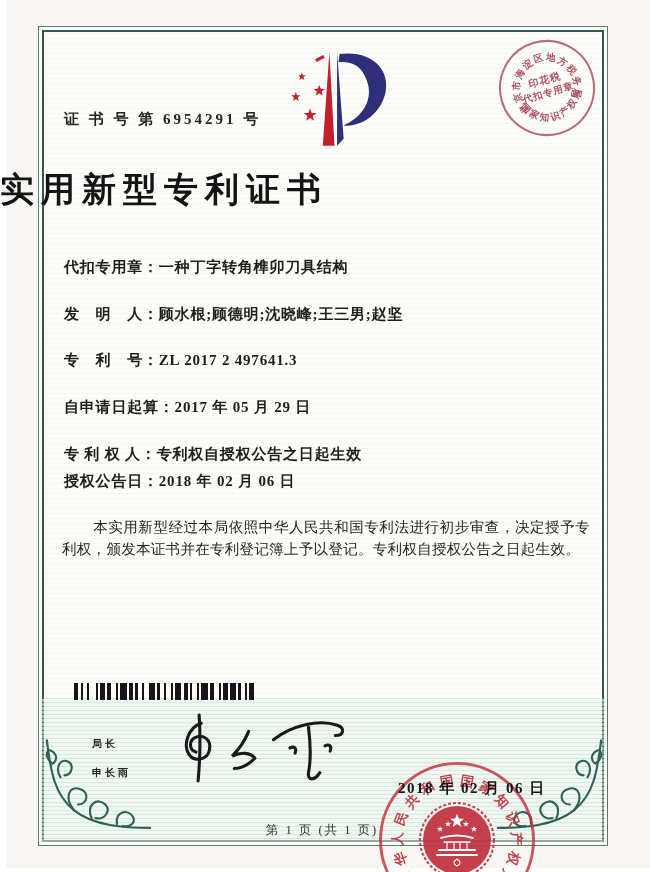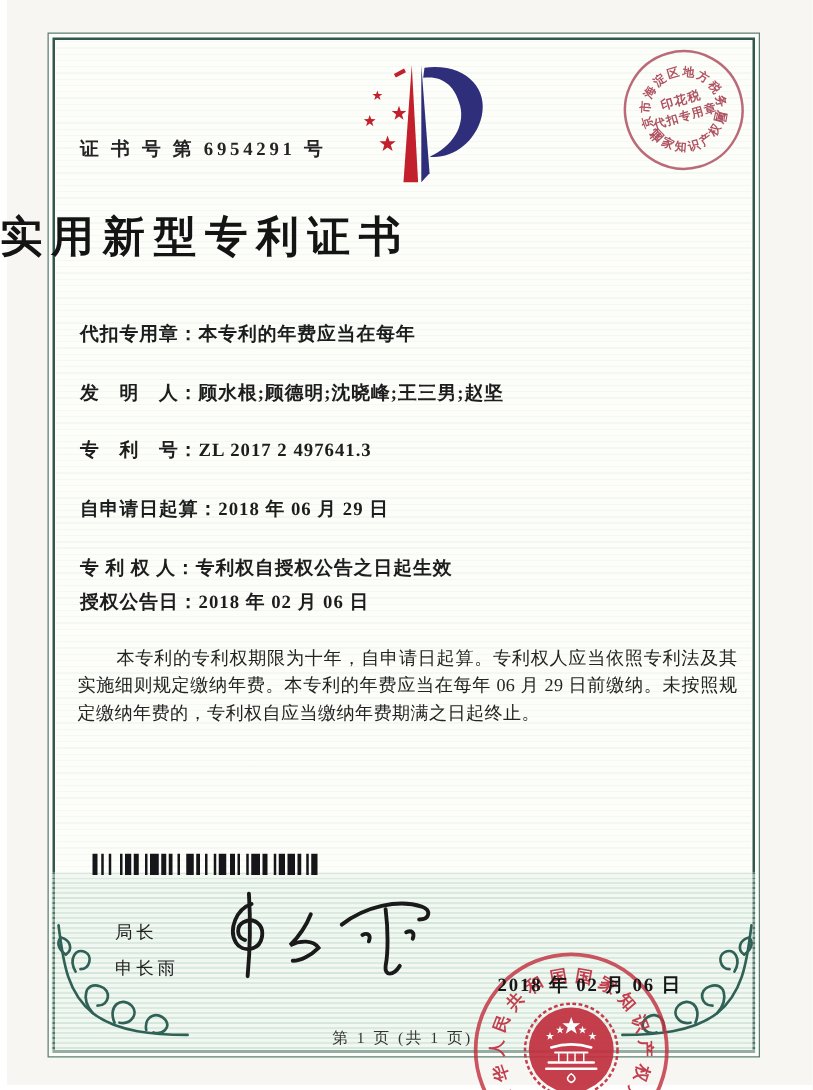--- a/index.html
+++ b/index.html
@@ -46,21 +46,21 @@
   }
   .f0{top:258px}.f1{top:305px}.f2{top:351px}.f3{top:398px}.f4{top:445px}.f5{top:472px}
   .paras{
     position:absolute;left:62px;top:517px;width:528px;
     font-size:14.5px;line-height:21.8px;text-align:justify;color:#232323;font-weight:500;
   }
   .paras p{margin:0;text-indent:2.15em;letter-spacing:0.3px;}
   .barcode{
     position:absolute;left:74px;top:683px;height:17px;font-size:0;white-space:nowrap;
   }
-  .director{position:absolute;left:92px;font-size:14px;font-weight:400;letter-spacing:3px;color:#222;}
+  .director{position:absolute;left:92px;font-size:10px;font-weight:700;letter-spacing:3px;color:#222;}
   .d1{top:737px}.d2{top:766px}
   .signature{position:absolute;left:162px;top:708px;width:196px;height:84px;}
   .seal{
     position:absolute;left:379px;top:666px;width:150px;height:150px;border-radius:50%;
     border:3.5px solid rgba(194,49,64,0.88);color:#bf3242;opacity:.93;
   }
   .seal span{font-weight:700;}
   .seal-emblem{position:absolute;left:50%;top:50%;transform:translate(-50%,-50%);}
   .seal-date{
     position:absolute;left:398px;top:779px;font-size:15px;font-weight:600;letter-spacing:1.5px;color:#161616;z-index:3;
@@ -150,29 +150,29 @@
       <span style="position: absolute; left: 50%; top: 50%; font-weight: 700; font-size: 9.5px; transform: translate(-50%, -50%) rotate(-20.6667deg) translateY(30px);">产</span>
       <span style="position: absolute; left: 50%; top: 50%; font-weight: 700; font-size: 9.5px; transform: translate(-50%, -50%) rotate(-41.3333deg) translateY(30px);">权</span>
       <span style="position: absolute; left: 50%; top: 50%; font-weight: 700; font-size: 9.5px; transform: translate(-50%, -50%) rotate(-62deg) translateY(30px);">局</span>
     </div>
   <div class="tax-center tax-c1">印花税</div>
   <div class="tax-center tax-c2">代扣专用章</div>
 </div>
 
 <div class="title">实用新型专利证书</div>
 
-<div class="field f0"><span>代扣专用章：</span><span>本专利的年费应当在每年</span></div>
+<div class="field f0"><span>代扣专用章：</span><span>一种丁字转角榫卯刀具结构</span></div>
 <div class="field f1"><span>发　明　人：</span><span>顾水根;顾德明;沈晓峰;王三男;赵坚</span></div>
 <div class="field f2"><span>专　利　号：</span><span>ZL 2017 2 497641.3</span></div>
-<div class="field f3"><span>自申请日起算：</span><span>2018 年 06 月 29 日</span></div>
+<div class="field f3"><span>自申请日起算：</span><span>2017 年 05 月 29 日</span></div>
 <div class="field f4"><span>专 利 权 人：</span><span>专利权自授权公告之日起生效</span></div>
 <div class="field f5"><span>授权公告日：</span><span>2018 年 02 月 06 日</span></div>
 
 <div class="paras">
-  <p>本专利的专利权期限为十年，自申请日起算。专利权人应当依照专利法及其实施细则规定缴纳年费。本专利的年费应当在每年 06 月 29 日前缴纳。未按照规定缴纳年费的，专利权自应当缴纳年费期满之日起终止。</p>
+  <p>本实用新型经过本局依照中华人民共和国专利法进行初步审查，决定授予专利权，颁发本证书并在专利登记簿上予以登记。专利权自授权公告之日起生效。</p>
 </div>
 
 <div class="barcode"><span style="display: inline-block; height: 100%; width: 4.4px; background: rgb(21, 21, 26);"></span><span style="display: inline-block; height: 100%; width: 2.2px; background: transparent;"></span><span style="display: inline-block; height: 100%; width: 2.2px; background: rgb(21, 21, 26);"></span><span style="display: inline-block; height: 100%; width: 4.4px; background: transparent;"></span><span style="display: inline-block; height: 100%; width: 2.2px; background: rgb(21, 21, 26);"></span><span style="display: inline-block; height: 100%; width: 6.6px; background: transparent;"></span><span style="display: inline-block; height: 100%; width: 2.2px; background: rgb(21, 21, 26);"></span><span style="display: inline-block; height: 100%; width: 2.2px; background: transparent;"></span><span style="display: inline-block; height: 100%; width: 4.4px; background: rgb(21, 21, 26);"></span><span style="display: inline-block; height: 100%; width: 2.2px; background: transparent;"></span><span style="display: inline-block; height: 100%; width: 4.4px; background: rgb(21, 21, 26);"></span><span style="display: inline-block; height: 100%; width: 4.4px; background: transparent;"></span><span style="display: inline-block; height: 100%; width: 2.2px; background: rgb(21, 21, 26);"></span><span style="display: inline-block; height: 100%; width: 2.2px; background: transparent;"></span><span style="display: inline-block; height: 100%; width: 6.6px; background: rgb(21, 21, 26);"></span><span style="display: inline-block; height: 100%; width: 2.2px; background: transparent;"></span><span style="display: inline-block; height: 100%; width: 4.4px; background: rgb(21, 21, 26);"></span><span style="display: inline-block; height: 100%; width: 2.2px; background: transparent;"></span><span style="display: inline-block; height: 100%; width: 2.2px; background: rgb(21, 21, 26);"></span><span style="display: inline-block; height: 100%; width: 4.4px; background: transparent;"></span><span style="display: inline-block; height: 100%; width: 2.2px; background: rgb(21, 21, 26);"></span><span style="display: inline-block; height: 100%; width: 4.4px; background: transparent;"></span><span style="display: inline-block; height: 100%; width: 6.6px; background: rgb(21, 21, 26);"></span><span style="display: inline-block; height: 100%; width: 2.2px; background: transparent;"></span><span style="display: inline-block; height: 100%; width: 2.2px; background: rgb(21, 21, 26);"></span><span style="display: inline-block; height: 100%; width: 4.4px; background: transparent;"></span><span style="display: inline-block; height: 100%; width: 2.2px; background: rgb(21, 21, 26);"></span><span style="display: inline-block; height: 100%; width: 4.4px; background: transparent;"></span><span style="display: inline-block; height: 100%; width: 2.2px; background: rgb(21, 21, 26);"></span><span style="display: inline-block; height: 100%; width: 2.2px; background: transparent;"></span><span style="display: inline-block; height: 100%; width: 6.6px; background: rgb(21, 21, 26);"></span><span style="display: inline-block; height: 100%; width: 2.2px; background: transparent;"></span><span style="display: inline-block; height: 100%; width: 4.4px; background: rgb(21, 21, 26);"></span><span style="display: inline-block; height: 100%; width: 2.2px; background: transparent;"></span><span style="display: inline-block; height: 100%; width: 2.2px; background: rgb(21, 21, 26);"></span><span style="display: inline-block; height: 100%; width: 4.4px; background: transparent;"></span><span style="display: inline-block; height: 100%; width: 2.2px; background: rgb(21, 21, 26);"></span><span style="display: inline-block; height: 100%; width: 2.2px; background: transparent;"></span><span style="display: inline-block; height: 100%; width: 6.6px; background: rgb(21, 21, 26);"></span><span style="display: inline-block; height: 100%; width: 2.2px; background: transparent;"></span><span style="display: inline-block; height: 100%; width: 4.4px; background: rgb(21, 21, 26);"></span><span style="display: inline-block; height: 100%; width: 4.4px; background: transparent;"></span><span style="display: inline-block; height: 100%; width: 2.2px; background: rgb(21, 21, 26);"></span><span style="display: inline-block; height: 100%; width: 2.2px; background: transparent;"></span><span style="display: inline-block; height: 100%; width: 4.4px; background: rgb(21, 21, 26);"></span><span style="display: inline-block; height: 100%; width: 2.2px; background: transparent;"></span><span style="display: inline-block; height: 100%; width: 6.6px; background: rgb(21, 21, 26);"></span><span style="display: inline-block; height: 100%; width: 2.2px; background: transparent;"></span><span style="display: inline-block; height: 100%; width: 2.2px; background: rgb(21, 21, 26);"></span><span style="display: inline-block; height: 100%; width: 4.4px; background: transparent;"></span><span style="display: inline-block; height: 100%; width: 2.2px; background: rgb(21, 21, 26);"></span><span style="display: inline-block; height: 100%; width: 2.2px; background: transparent;"></span><span style="display: inline-block; height: 100%; width: 4.4px; background: rgb(21, 21, 26);"></span><span style="display: inline-block; height: 100%; width: 2.2px; background: transparent;"></span></div>
 
 <div class="director d1">局长</div>
 <div class="director d2">申长雨</div>
 
 <svg class="signature" viewBox="0 0 190 80">
   <g fill="none" stroke="#1a1a1a" stroke-width="3" stroke-linecap="round">
     <path d="M38,14 C26,18 20,34 26,44 C31,52 44,50 46,40 C48,30 40,24 32,28 C26,31 26,40 33,42"></path>

